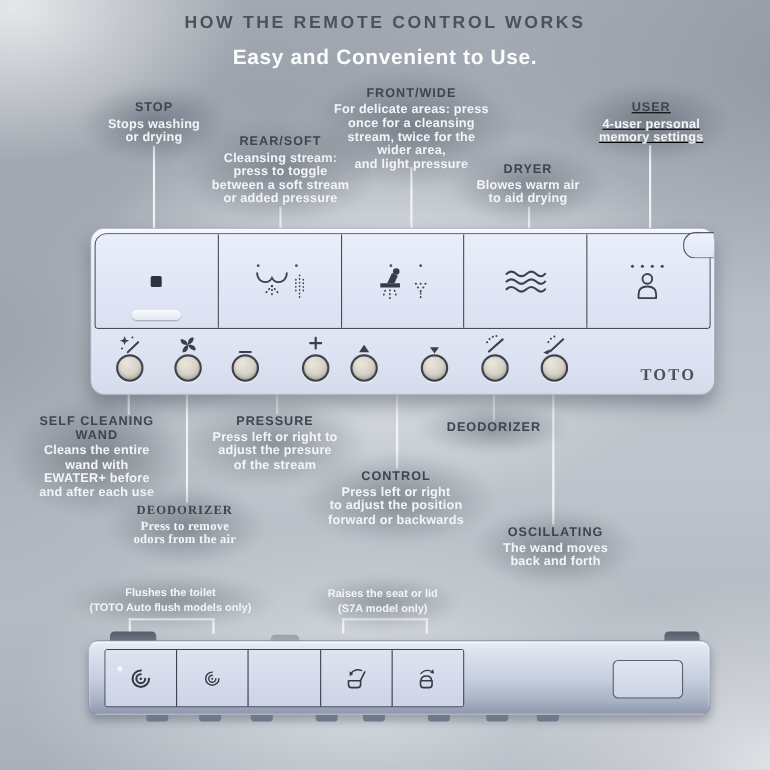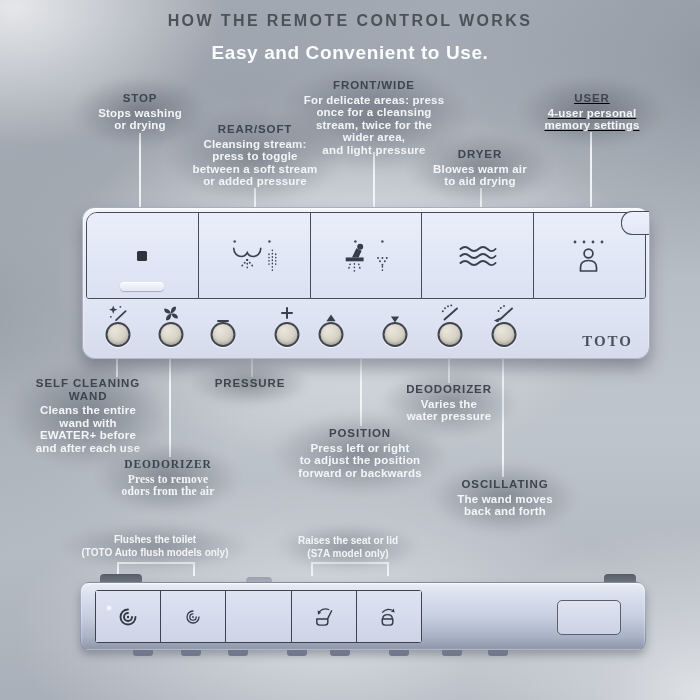--- a/index.html
+++ b/index.html
@@ -284,36 +284,37 @@
   <div class="callout" style="left:88px;top:377px;">
     <div class="hd">SELF CLEANING
 WAND</div>
     <div class="bd">Cleans the entire
 wand with
 EWATER+ before
 and after each use</div>
   </div>
   <div class="callout" style="left:250px;top:377px;">
     <div class="hd">PRESSURE</div>
+    <div class="bd">Press left or right to
+adjust the presure
+of the stream</div>
   </div>
   <div class="callout" style="left:168px;top:458px;font-family:Liberation Serif, serif;">
     <div class="hd">DEODORIZER</div>
     <div class="bd">Press to remove
 odors from the air</div>
   </div>
   <div class="callout" style="left:360px;top:427px;">
-    <div class="hd">POSITION</div>
+    <div class="hd">CONTROL</div>
     <div class="bd">Press left or right
 to adjust the position
 forward or backwards</div>
   </div>
   <div class="callout" style="left:449px;top:383px;">
     <div class="hd">DEODORIZER</div>
-    <div class="bd">Varies the
-water pressure</div>
   </div>
   <div class="callout" style="left:505px;top:478px;">
     <div class="hd">OSCILLATING</div>
     <div class="bd">The wand moves
 back and forth</div>
   </div>
 
   <div class="note" style="left:155px;top:534px;">Flushes the toilet
 (TOTO Auto flush models only)</div>
   <div class="note" style="left:348px;top:535px;">Raises the seat or lid

